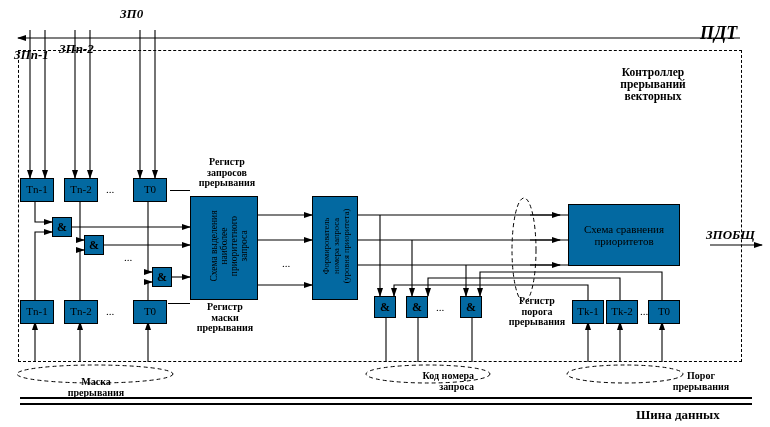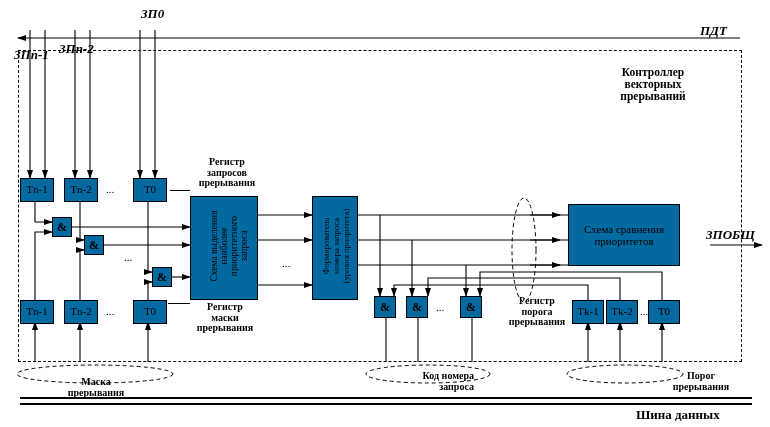--- a/index.html
+++ b/index.html
@@ -105,29 +105,29 @@
     <g stroke="#000" stroke-width="2" fill="none">
       <path d="M20,398 L752,398"></path>
       <path d="M20,404 L752,404"></path>
     </g>
   </svg>
 
   <div class="dash-box" style="left:18px;top:50px;width:724px;height:312px;"></div>
 
   <div class="lbl bold italic" style="left:14px;top:7px;font-size:13px;margin-top:41px;">ЗПn-1</div>
   <div class="lbl bold italic" style="left:59px;top:7px;font-size:13px;margin-top:35px;">ЗПn-2</div>
-  <div class="lbl bold italic" style="left:141px;top:7px;font-size:13px;font-family:Liberation Serif, serif;">ЗП0</div>
-  <div class="lbl bold italic" style="left:700px;top:24px;font-size:13px;">ПДТ</div>
+  <div class="lbl bold italic" style="left:120px;top:7px;font-size:13px;font-family:Liberation Serif, serif;">ЗП0</div>
+  <div class="lbl bold italic" style="left:700px;top:24px;font-size:18px;">ПДТ</div>
   <div class="lbl bold italic" style="left:706px;top:228px;font-size:13px;">ЗПОБЩ</div>
   <div class="lbl bold" style="left:636px;top:408px;font-size:13px;">Шина данных</div>
 
   <div class="lbl ctr" style="left:588px;top:66px;width:130px;font-size:11.5px;">
     <div>Контроллер</div>
+    <div>прерываний</div>
     <div>векторных</div>
-    <div>прерываний</div>
   </div>
 
   <div class="box" style="left:20px;top:178px;width:34px;height:24px;font-size:11px;">
       <span>Тn-1</span>
     </div>
   <div class="box" style="left:64px;top:178px;width:34px;height:24px;font-size:11px;">
       <span>Тn-2</span>
     </div>
   <div class="lbl" style="left:106px;top:184px;font-size:11px;">...</div>
   <div class="box" style="left:133px;top:178px;width:34px;height:24px;font-size:11px;">

